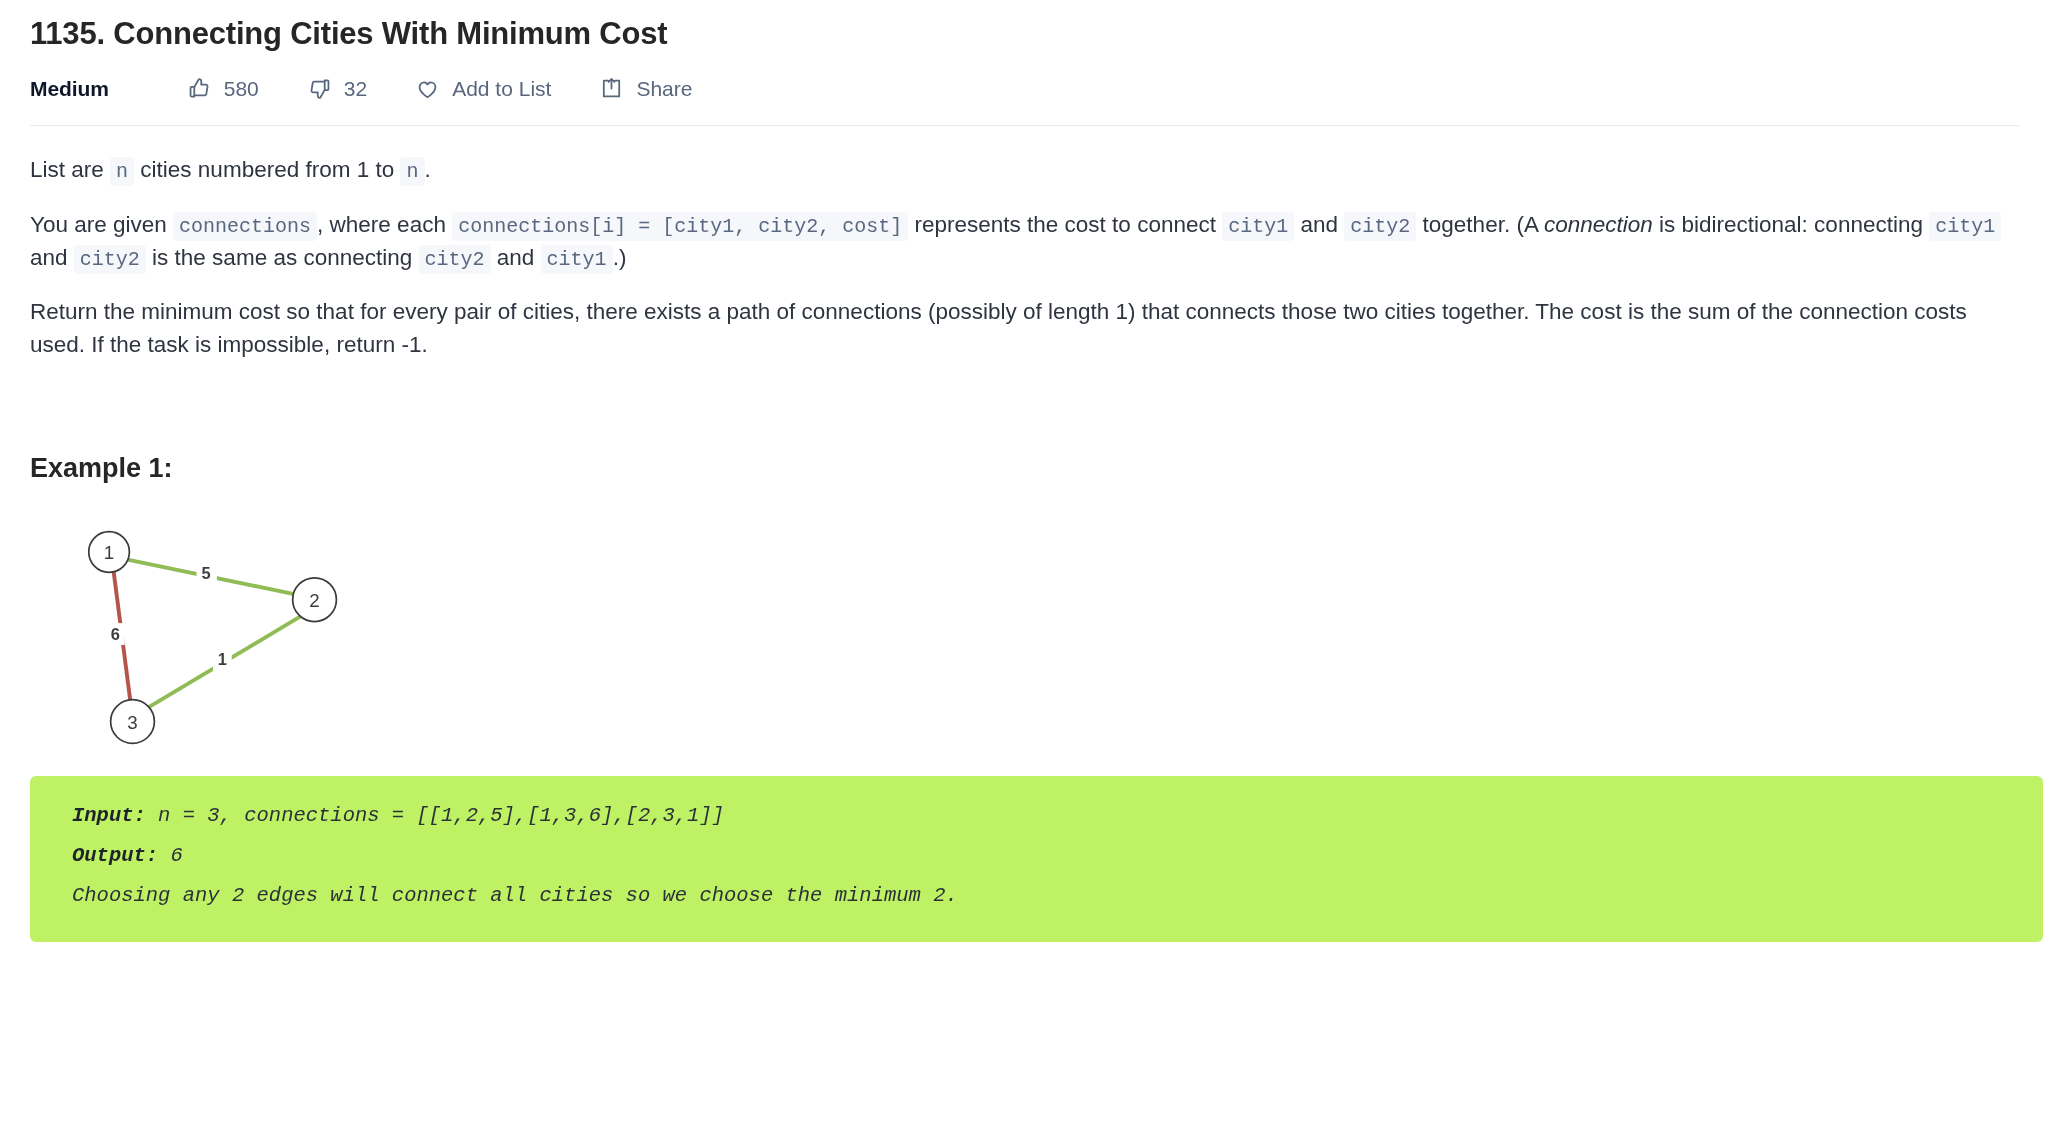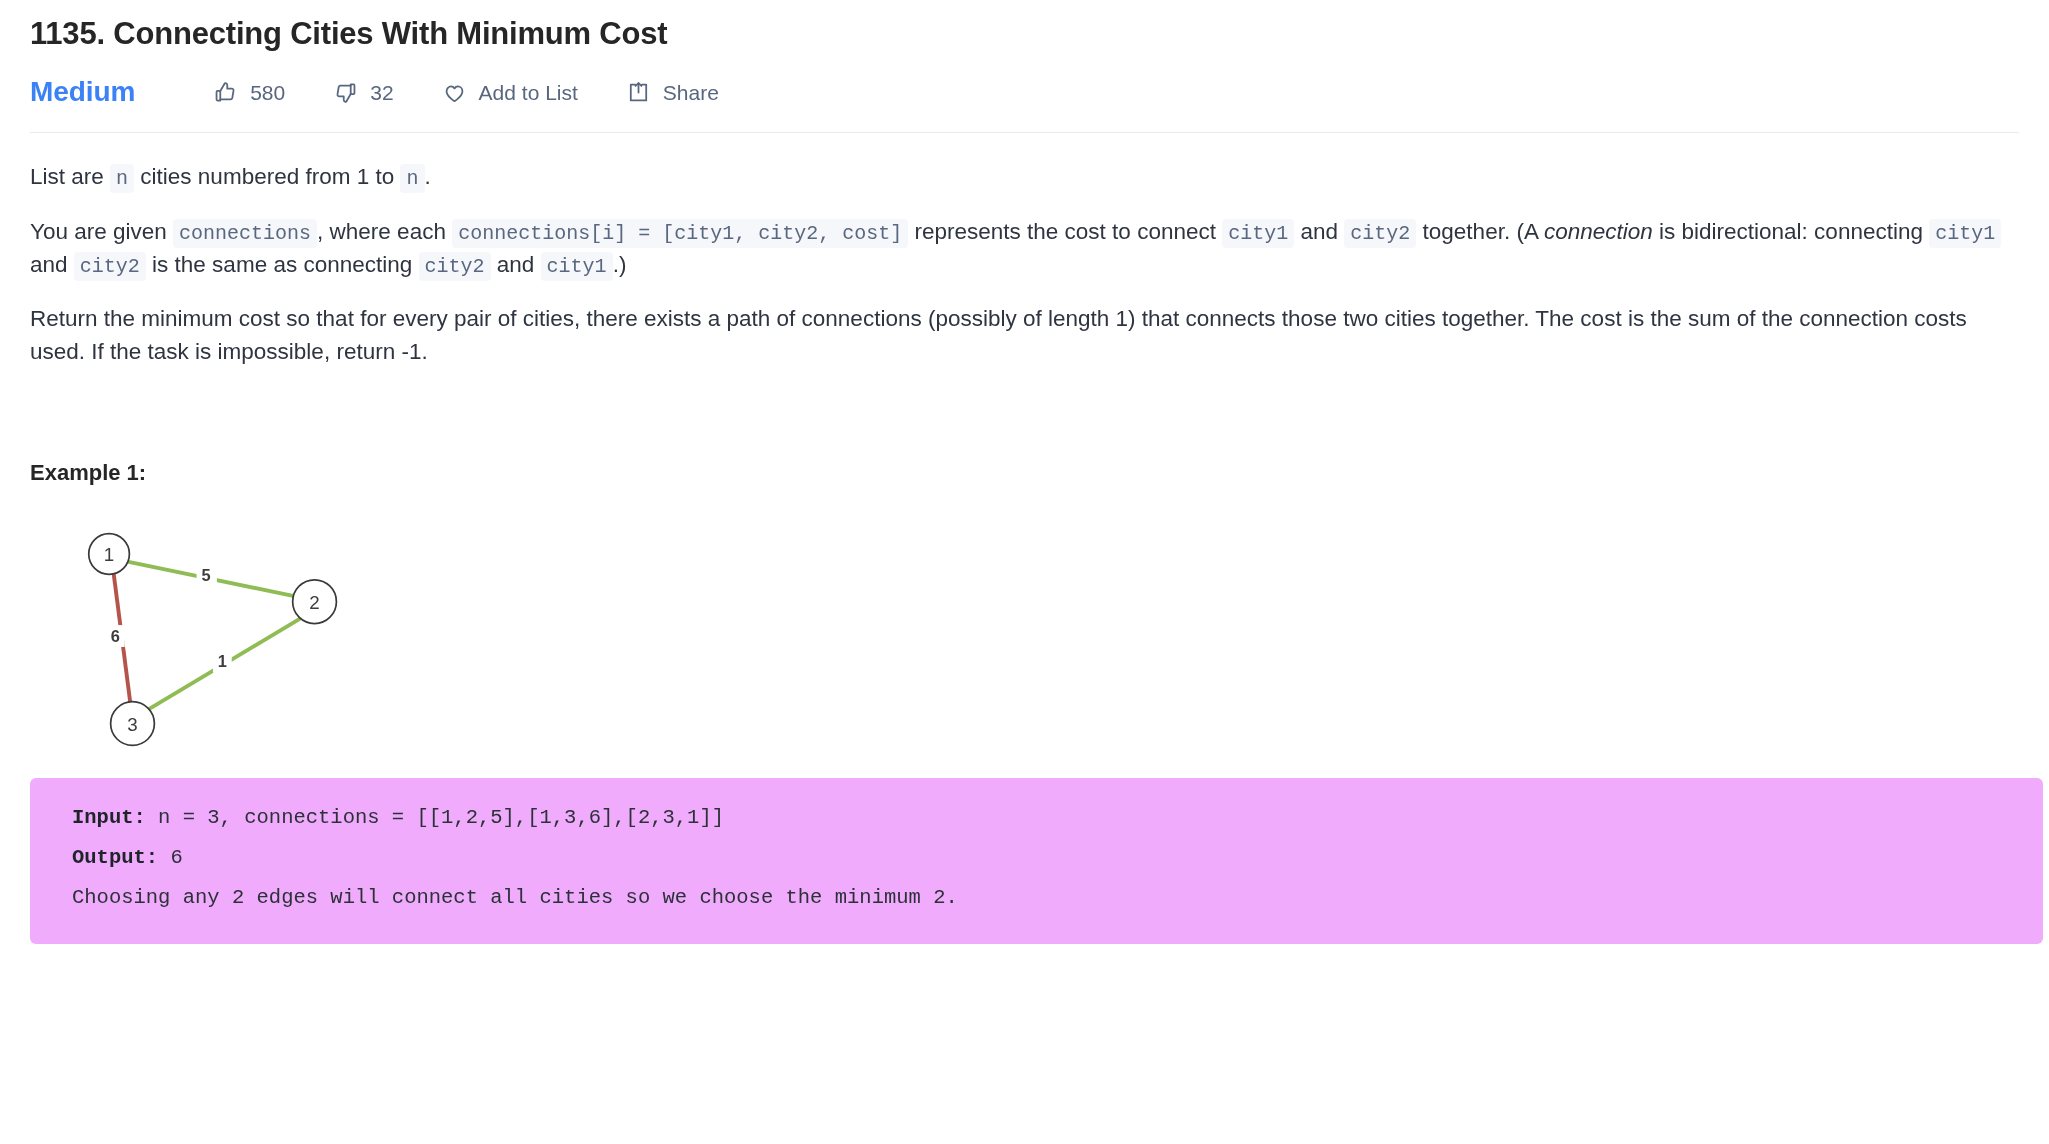--- a/index.html
+++ b/index.html
@@ -34,23 +34,23 @@
 
   
   .action-bar {
     display: flex;
     align-items: center;
     padding: 22px 0 0 0;
     font-size: 21px;
     color: #5c6b80;
   }
   .difficulty {
-    color: #3b82f6;
+    color: #0f172a;
     font-weight: bold;
-    font-size: 28px;
+    font-size: 21px;
     margin-right: 78px;
     letter-spacing: -0.1px;
   }
   .action-item {
     display: flex;
     align-items: flex-end;
     color: #58667e;
     margin-right: 48px;
     cursor: pointer;
   }
@@ -83,46 +83,47 @@
     color: #596780;
     font-size: 20px;
     padding: 3px 6px;
     border-radius: 4px;
     white-space: nowrap;
   }
   em.it { font-style: italic; }
 
   
   .example-heading {
-    font-size: 22px;
+    font-size: 27px;
     font-weight: bold;
     color: #262626;
     margin: 92px 0 0 0;
   }
 
   
   .figure {
     margin-top: 18px;
     width: 380px;
     height: 250px;
     position: relative;
   }
   .figure svg { display: block; }
 
   
   .code-block {
     margin-top: 24px;
-    background: #f0abfc;
+    background: #bef264;
     border-radius: 6px;
     padding: 20px 42px 26px 42px;
     font-family: "Liberation Mono", "DejaVu Sans Mono", monospace;
     font-size: 20.5px;
     line-height: 1.95;
     color: #2c3138;
     width: 2013px;
+    font-style: italic;
   }
   .code-block .k { font-weight: bold; color: #1f2429; }
 </style>
 </head>
 <body>
 
 <div class="page">
 
   <h1 class="problem-title">1135. Connecting Cities With Minimum Cost</h1>
 

